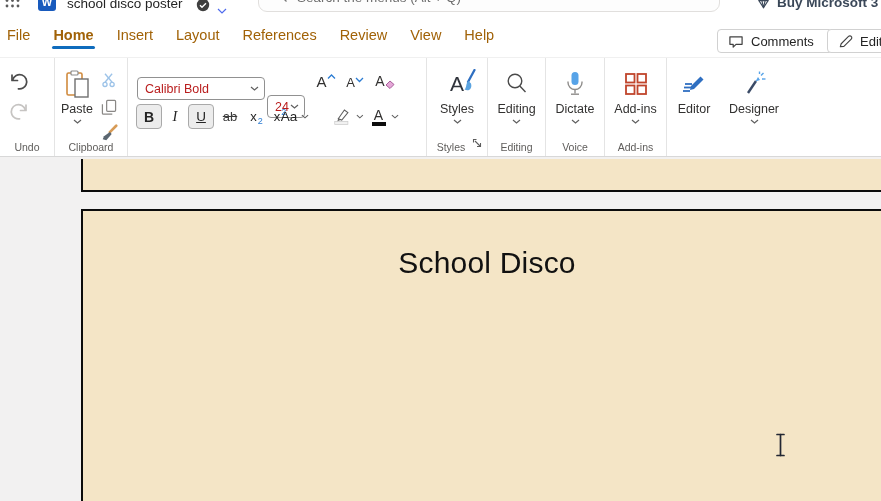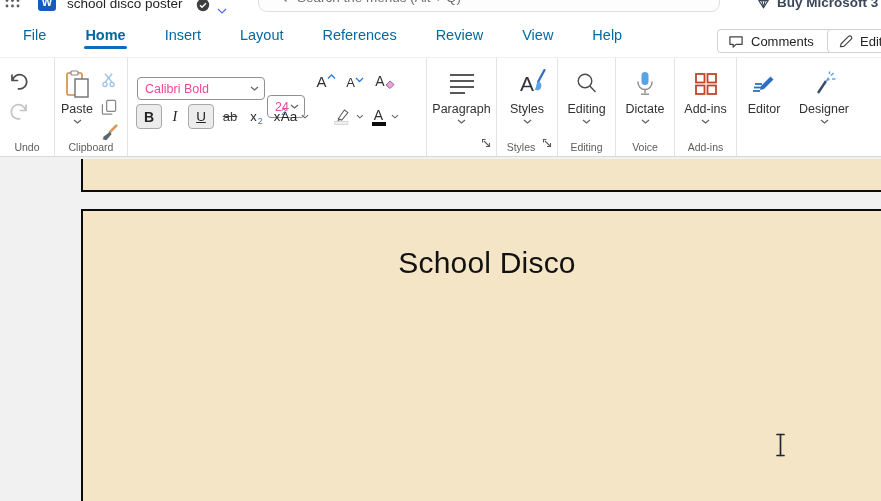--- a/index.html
+++ b/index.html
@@ -18,21 +18,21 @@
   .searchbox { position:absolute; left:258px; top:-30px; width:462px; height:42px;
     background:#fdfdfd; border:1px solid #e1dfdd; border-radius:9px; }
   .searchbox .inner { position:absolute; left:14px; bottom:4px; display:flex; gap:9px; align-items:center; }
   .searchbox .ph { font-size:13.5px; color:#6e6e6e; }
   .buy { position:absolute; left:756px; top:-5px; display:flex; gap:6px; align-items:center; }
   .buy span { font-size:13.5px; color:#3a4758; font-weight:600; white-space:nowrap; }
 
   
   .menubar { position:relative; height:43px; background:#fff; }
   .tabs { display:flex; gap:21px; padding:11px 0 0 6px; }
-  .tab { position:relative; font-size:14.5px; color:#0369a1; padding:2px 1px 8px 1px; cursor:default;margin-left:16px; }
+  .tab { position:relative; font-size:14.5px; color:#a16207; padding:2px 1px 8px 1px; cursor:default; }
   .tab.active { font-weight:bold;text-align:center; }
   .tab.active::after { content:""; position:absolute; left:0; right:0; bottom:2px; height:3px;
     border-radius:2px; background:#0f6cbd; }
   .mbtn { position:absolute; top:15px; height:24px; display:flex; align-items:center; gap:7px;
     background:#fff; border:1px solid #d1d1d1; border-radius:4px; padding:0 10px;
     font-size:13px; color:#242424; font-family:inherit; }
   .mbtn.comments { left:717px; width:116px; }
   .mbtn.editmode { left:827px; width:104px; }
 
   
@@ -47,21 +47,21 @@
   .bigbtn .lbl { font-size:12.5px; color:#323130; margin-top:3px; white-space:nowrap; }
   .chev { margin-top:3px; }
   .launcher { position:absolute; right:4px; bottom:3px; }
 
   .iconbtn { position:absolute; width:26px; height:26px; display:flex; align-items:center;
     justify-content:center; border:1px solid transparent; border-radius:3px; }
 
   
   .combo { position:absolute; height:23px; border:1px solid #919191; border-radius:4px;
     background:#fff; display:flex; align-items:center; padding:0 5px 0 7px;
-    font-size:12.5px; color:#ec4899; justify-content:space-between; }
+    font-size:12.5px; color:#b91c1c; justify-content:space-between; }
   .fbtn { position:absolute; top:46px; height:25px; display:flex; align-items:center;
     justify-content:center; border:1px solid transparent; border-radius:4px;
     font-size:13.5px; color:#242424; gap:1px; }
   .fbtn.pressed { background:#ececec; border-color:#a9a9a9; }
   .rowbtn { position:absolute; top:13px; height:25px; display:flex; align-items:flex-start;
     justify-content:center; padding-top:2px; }
   .bold-b { font-weight:bold; font-size:14px; }
   .italic-i { font-family:"Liberation Serif", serif; font-style:italic; font-size:14.5px; }
   .under-u { text-decoration:underline; font-size:13.5px; }
   .strike { text-decoration:line-through; font-size:13px; color:#3c3c3c; }
@@ -285,43 +285,20 @@
       <span style="display:flex; flex-direction:column; align-items:center">
         <span class="capA">A</span>
         <span class="colorbar"></span>
       </span>
       <svg width="8" height="5" viewBox="0 0 9 5">
           <path d="M1 1 L4.5 4 L8 1" fill="none" stroke="#5f5f5f" stroke-width="1.2"></path>
         </svg>
     </span>
   </div>
 
-  <div class="rgroup" style="width:70px">
-    <div class="bigbtn">
-      <span class="ic">
-        <svg width="28" height="24" viewBox="0 0 28 24" stroke="#3b3a39" stroke-width="1.7">
-          <line x1="2" y1="3" x2="26" y2="3"></line>
-            <line x1="2" y1="9" x2="26" y2="9"></line>
-          <line x1="2" y1="15" x2="26" y2="15"></line>
-            <line x1="2" y1="21" x2="17" y2="21"></line>
-        </svg>
-      </span>
-      <span class="lbl">Paragraph</span>
-      <svg class="chev" width="9" height="5" viewBox="0 0 9 5">
-          <path d="M1 1 L4.5 4 L8 1" fill="none" stroke="#5f5f5f" stroke-width="1.2"></path>
-        </svg>
-    </div>
-    <span class="launcher">
-      <svg width="11" height="11" viewBox="0 0 11 11" fill="none" stroke="#5c5c5c" stroke-width="1.1">
-        <path d="M1.5 4.5 V1.5 H4.5"></path>
-          <path d="M3 3 L8 8"></path>
-          <path d="M8.5 5 V8.5 H5"></path>
-      </svg>
-    </span>
-  </div>
 
   <div class="rgroup" style="width:61px">
     <div class="bigbtn">
       <span class="ic" style="position:relative">
         <span style="font-size:21px; color:#30343c; font-weight:500">A</span>
         <svg width="15" height="27" viewBox="0 0 15 27" style="position:absolute; left:12px; top:0">
           <path d="M12.5 1 L6 13" stroke="#2f6fc1" stroke-width="2.3" stroke-linecap="round"></path>
           <path d="M6.5 12 C3.5 14 5 18.5 2.5 20.5 C7 23 10.5 19.5 9 14.5 Z" fill="#5aa3e0"></path>
         </svg>
       </span>

